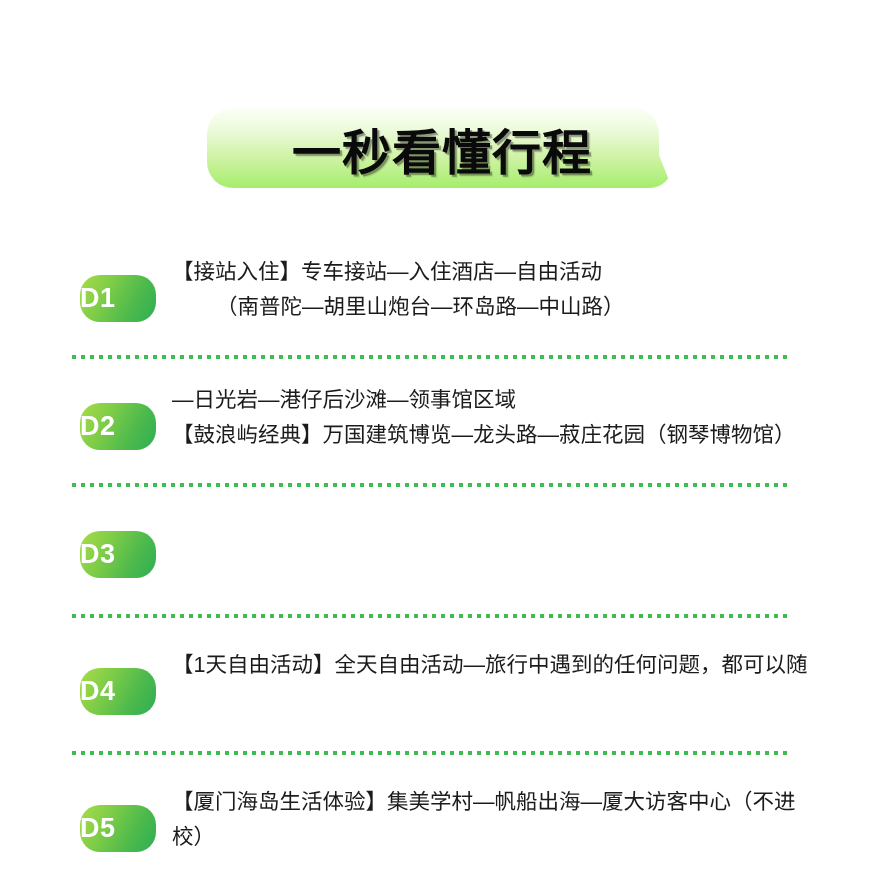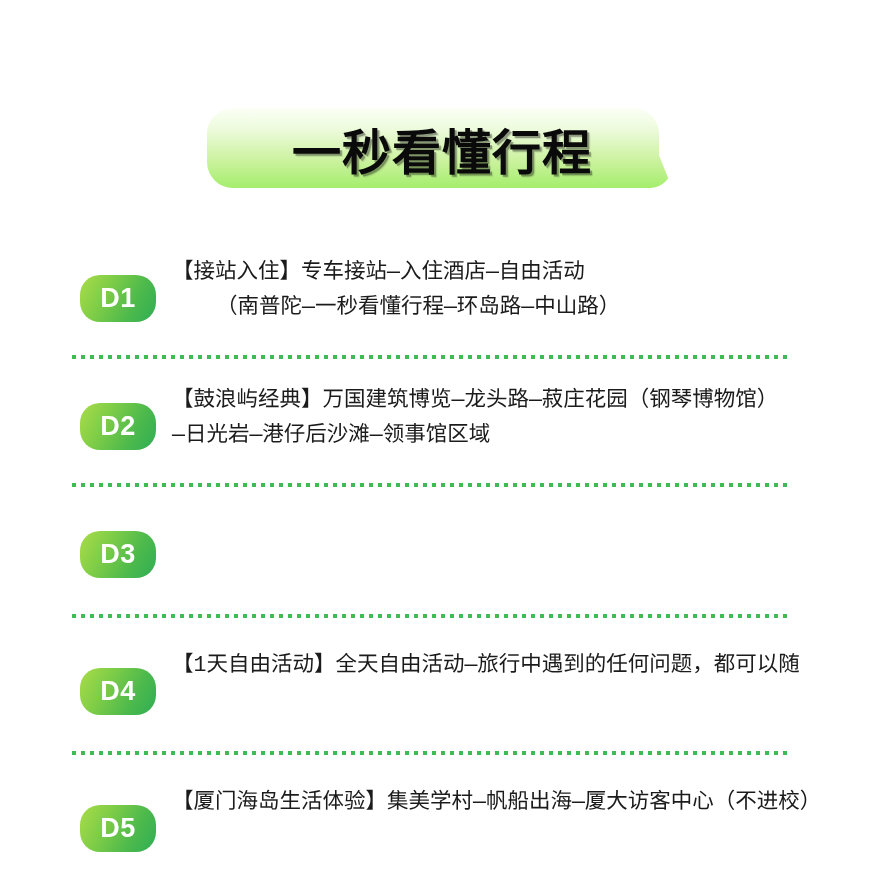--- a/index.html
+++ b/index.html
@@ -88,32 +88,32 @@
   .badge {
     flex: 0 0 auto;
     width: 76px;
     height: 47px;
     border-radius: 20px;
     background: linear-gradient(118deg, #a9dc49 0%, #7fcd47 34%, #4cb94c 70%, #2fae55 100%);
     color: #ffffff;
     font-size: 27px;
     font-weight: 700;
     line-height: 47px;
-    text-align: center;
+    text-align: left;
     letter-spacing: 0.5px;
     margin-top: 20px;
   }
   .day-text {
     flex: 1 1 auto;
     padding-left: 16px;
     padding-right: 58px;
     color: #1b1b1b;
     font-size: 21.5px;
     line-height: 35px;
-    font-family: Liberation Mono, monospace;
+    font-family: Liberation Sans, sans-serif;
   }
   .day-text .line {
     white-space: pre-wrap;
   }
   .day-text .line.indent {
     text-indent: 44px;
   }
   .divider {
     height: 4px;
     margin: 0 0 0 72px;
@@ -139,32 +139,32 @@
     <div class="banner-tail"></div>
     <div class="banner-title">一秒看懂行程</div>
   </div>
 
   <div class="itinerary">
 
     <div class="day-row">
       <div class="badge">D1</div>
       <div class="day-text">
         <div class="line">【接站入住】专车接站—入住酒店—自由活动</div>
-        <div class="line indent">（南普陀—一秒看懂行程—环岛路—中山路）</div>
+        <div class="line indent">（南普陀—胡里山炮台—环岛路—中山路）</div>
       </div>
     </div>
     <div class="row-gap-a"></div>
     <div class="divider"></div>
     <div class="row-gap-b"></div>
 
     <div class="day-row">
       <div class="badge">D2</div>
       <div class="day-text">
+        <div class="line">—日光岩—港仔后沙滩—领事馆区域</div>
         <div class="line">【鼓浪屿经典】万国建筑博览—龙头路—菽庄花园（钢琴博物馆）</div>
-        <div class="line">—日光岩—港仔后沙滩—领事馆区域</div>
       </div>
     </div>
     <div class="row-gap-a"></div>
     <div class="divider"></div>
     <div class="row-gap-b"></div>
 
     <div class="day-row">
       <div class="badge">D3</div>
     </div>
     <div class="row-gap-c"></div>

